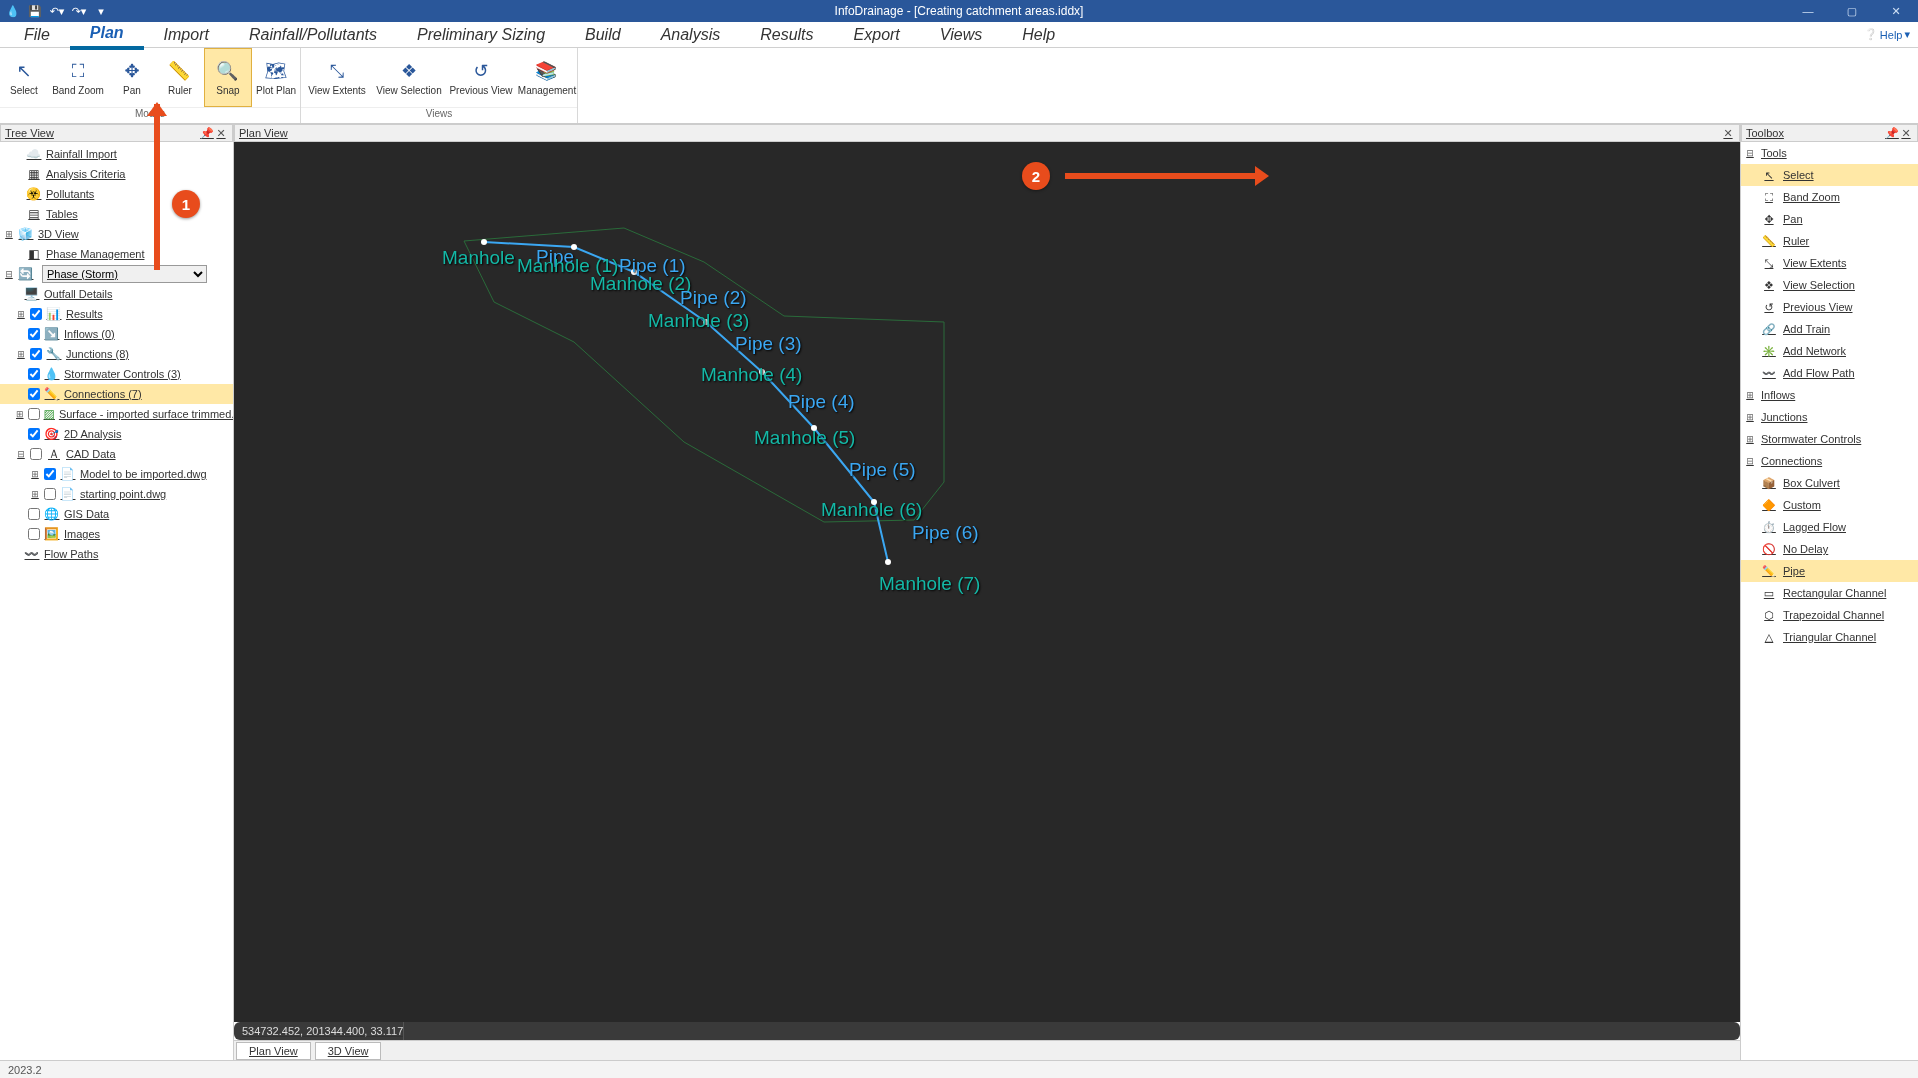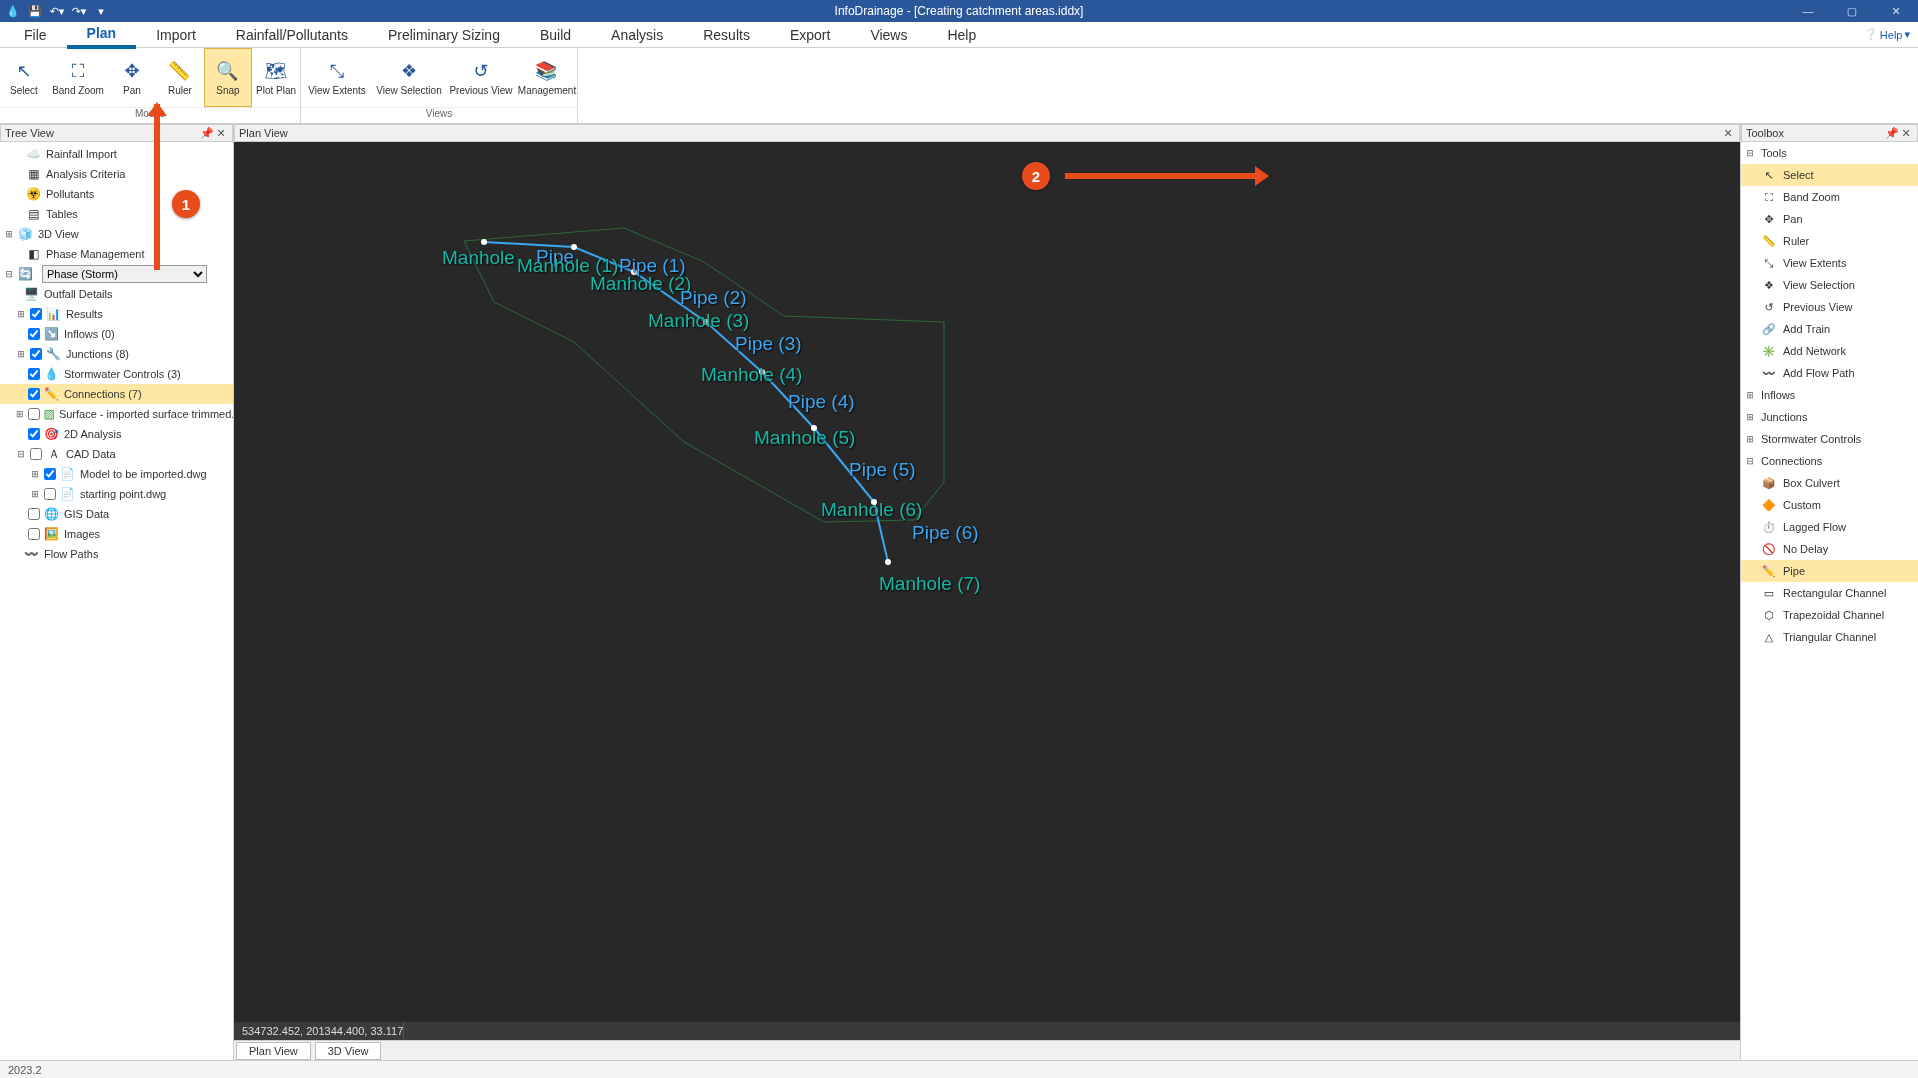--- a/index.html
+++ b/index.html
@@ -8,38 +8,38 @@
 
 .title-bar { height: 22px; background: #2a579a; color: #fff; display: flex; align-items: center; position: relative; }
 .title-bar .qat { display: flex; align-items: center; gap: 8px; padding-left: 6px; }
 .title-bar .qat .ico { width: 14px; height: 14px; display: inline-flex; align-items: center; justify-content: center; cursor: pointer; }
 .title-bar .title-text { position: absolute; left: 50%; transform: translateX(-50%); font-size: 12px; }
 .title-bar .win-controls { margin-left: auto; display: flex; }
 .title-bar .win-controls div { width: 44px; height: 22px; display: flex; align-items: center; justify-content: center; cursor: pointer; color: #cfe0f5; }
 
 
 .menu-bar { height: 26px; background: #fff; border-bottom: 1px solid #d0d0d0; display: flex; align-items: center; padding-left: 4px; }
-.menu-bar .menu-item { padding: 4px 20px; cursor: pointer; font-size: 14px; }
+.menu-bar .menu-item { padding: 4px 20px; cursor: pointer; font-size: 16px; font-style: italic; }
 .menu-bar .menu-item.active { border-bottom: 4px solid #0369a1; color: #1a5fb4; font-weight: 600; }
 .menu-bar .help-corner { margin-left: auto; margin-right: 8px; color: #1a5fb4; display: flex; align-items: center; gap: 2px; }
 
 
 .ribbon { height: 76px; background: #fff; border-bottom: 1px solid #ccc; display: flex; }
 .ribbon-group { border-right: 1px solid #d8d8d8; display: flex; flex-direction: column; }
 .ribbon-group .tools-row { display: flex; flex: 1; }
 .ribbon-btn { width: 48px; display: flex; flex-direction: column; align-items: center; justify-content: center; gap: 2px; cursor: pointer; padding: 2px 0; }
 .ribbon-btn.wide { width: 60px; }
 .ribbon-btn.wider { width: 72px; }
 .ribbon-btn.active { background: #ffe8a6; border: 1px solid #e0b040; }
 .ribbon-btn .ribbon-ico { width: 24px; height: 24px; display: flex; align-items: center; justify-content: center; font-size: 18px; color: #2a579a; }
 .ribbon-btn .ribbon-lbl { font-size: 10px; text-align: center; }
 .ribbon-group .group-label { height: 16px; text-align: center; font-size: 10px; color: #666; border-top: 1px solid #eee; }
 
 
-.main-area { display: flex; height: calc(1078px - 22px - 26px - 76px - 18px); }
+.main-area { display: flex; height: calc(1078px - 22px - 26px - 76px - 18px); text-decoration: underline; }
 .panel-header { height: 18px; background: #f0f0f0; border: 1px solid #ccc; display: flex; align-items: center; padding: 0 4px; font-size: 11px; }
 .panel-header .spacer { flex: 1; }
 .panel-header .panel-ico { width: 14px; cursor: pointer; text-align: center; color: #555; }
 
 
 .tree-panel { width: 234px; display: flex; flex-direction: column; border-right: 1px solid #ccc; }
 .tree-body { flex: 1; overflow: auto; background: #fff; padding: 2px 0; }
 .tree-row { display: flex; align-items: center; height: 20px; gap: 4px; cursor: pointer; white-space: nowrap; }
 .tree-row .exp { width: 10px; text-align: center; color: #666; font-size: 9px; }
 .tree-row .chk { width: 12px; height: 12px; }
@@ -49,21 +49,21 @@
 .tree-row.indent1 { padding-left: 24px; }
 .phase-select { margin-left: 4px; width: 165px; height: 18px; font-size: 11px; border: 1px solid #999; background: #f0f0f0; }
 
 
 .center-panel { flex: 1; display: flex; flex-direction: column; }
 .plan-canvas { flex: 1; background: #282828; position: relative; overflow: hidden; }
 .plan-label { position: absolute; font-size: 19px; text-shadow: 1px 1px 2px #000; }
 .plan-label.mh { color: #14b8a6; }
 .plan-label.pipe { color: #3ba7f2; }
 .polyline-net { position: absolute; top: 0; left: 0; pointer-events: none; }
-.status-strip { height: 18px; background: #3a3a3a; color: #ddd; display: flex; align-items: center; padding-left: 8px; font-size: 11px; }
+.status-strip { height: 18px; background: #3a3a3a; color: #ddd; display: flex; align-items: center; padding-left: 8px; font-size: 11px; border-radius: 6px; }
 .status-strip .half { width: 50%; border-left: 1px solid #555; height: 100%; }
 .view-tabs { height: 20px; background: #f0f0f0; border-top: 1px solid #ccc; display: flex; align-items: center; }
 .view-tab { padding: 2px 12px; border: 1px solid #bbb; margin: 0 2px; cursor: pointer; font-size: 11px; background: #fff; }
 
 
 .toolbox-panel { width: 178px; display: flex; flex-direction: column; border-left: 1px solid #ccc; }
 .toolbox-body { flex: 1; overflow: auto; background: #fff; }
 .tbx-row { display: flex; align-items: center; height: 22px; gap: 6px; cursor: pointer; padding-left: 4px; }
 .tbx-row.header { font-weight: normal; }
 .tbx-row .exp { width: 10px; text-align: center; color: #666; font-size: 9px; }

